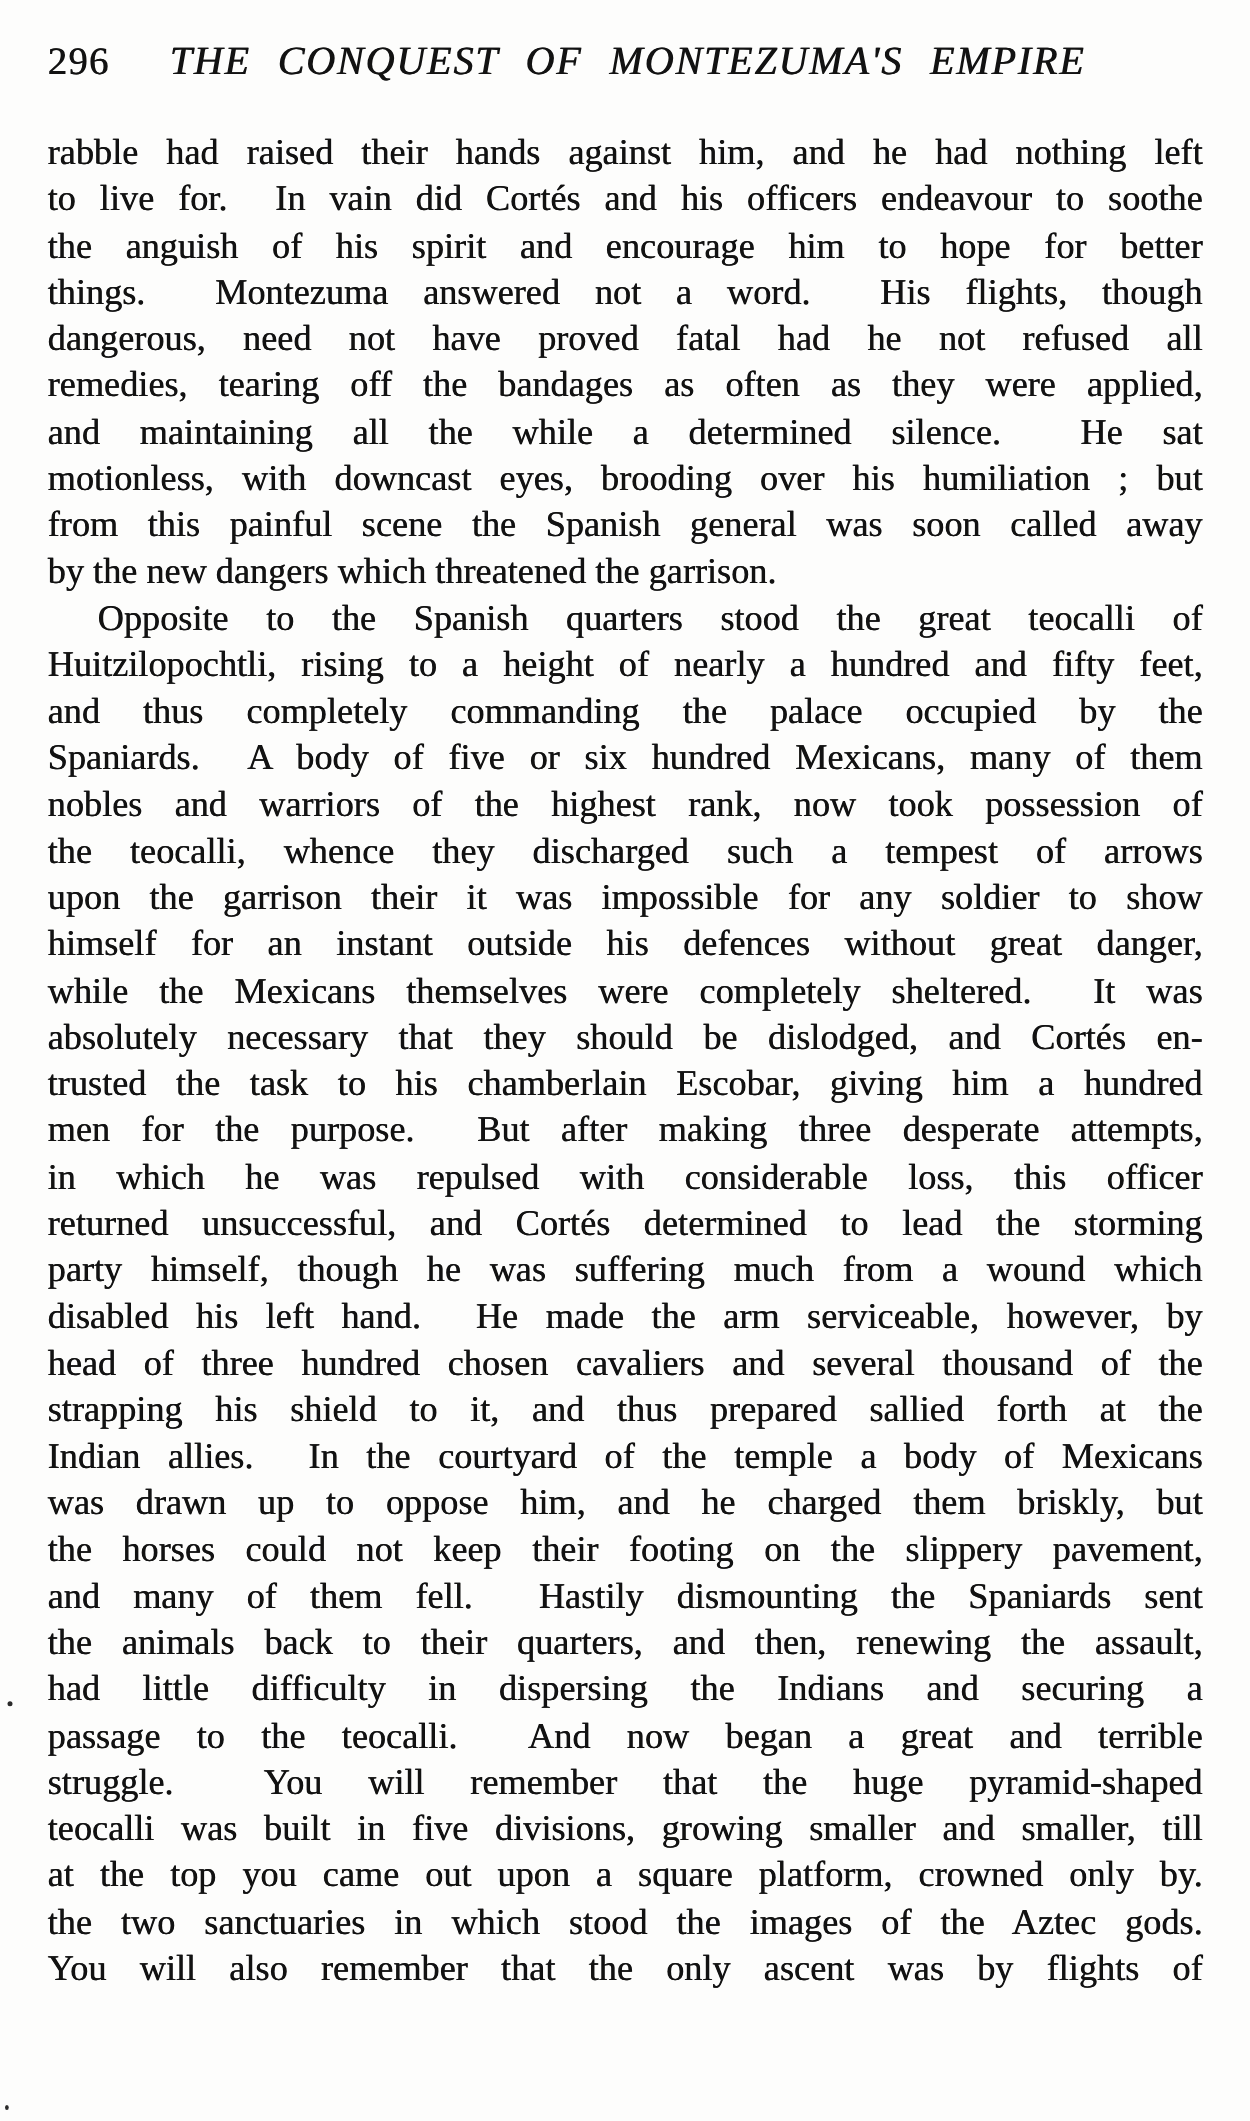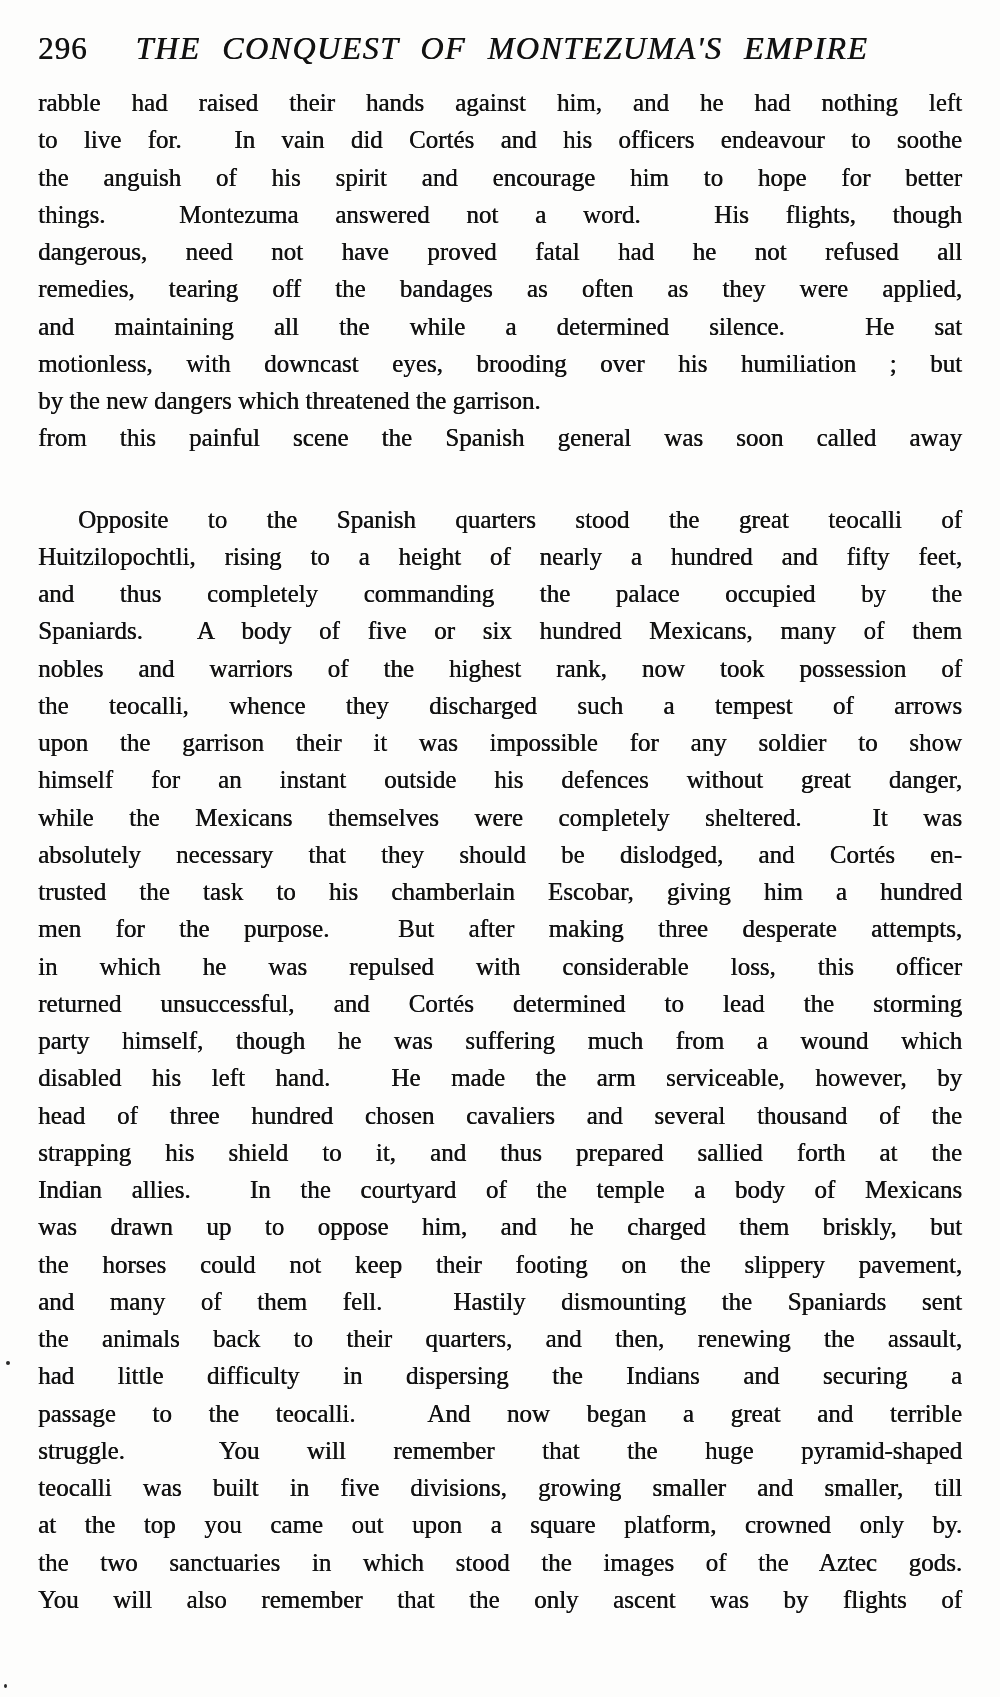--- a/index.html
+++ b/index.html
@@ -37,36 +37,35 @@
   .running-title {
     margin-left: 48px;
     font-style: italic;
     font-size: 32px;
     letter-spacing: 1.5px;
     word-spacing: 12px;
     text-shadow: 0.6px 0 0 currentColor;
   }
   .body-text {
     position: absolute;
-    top: 84px;
+    top: 104px;
     left: 38px;
     width: 924px;
-    font-size: 25px;
+    font-size: 29px;
   }
   .line {
     height: 37.25px;
     line-height: 37.25px;
     text-align: justify;
     text-align-last: justify;
     white-space: pre-wrap;
     text-shadow: 0.4px 0 0 currentColor;
   }
   .line.indent {
     text-indent: 40px;
-    margin-top: 44px;
   }
   .line.para-end {
     text-align-last: left;
   }
   .artifact {
     position: absolute;
     background: #2a2a2a;
     border-radius: 50%;
   }
   .artifact.a1 { left: 6px;  top: 1361px; width: 4px; height: 4px; }
@@ -84,22 +83,22 @@
 
   <div class="body-text">
       <div class="line">rabble had raised their hands against him, and he had nothing left</div>
       <div class="line">to live for.  In vain did Cortés and his officers endeavour to soothe</div>
       <div class="line">the anguish of his spirit and encourage him to hope for better</div>
       <div class="line">things.  Montezuma answered not a word.  His flights, though</div>
       <div class="line">dangerous, need not have proved fatal had he not refused all</div>
       <div class="line">remedies, tearing off the bandages as often as they were applied,</div>
       <div class="line">and maintaining all the while a determined silence.  He sat</div>
       <div class="line">motionless, with downcast eyes, brooding over his humiliation ; but</div>
+      <div class="line">from this painful scene the Spanish general was soon called away</div>
       <div class="line para-end">by the new dangers which threatened the garrison.</div>
-      <div class="line">from this painful scene the Spanish general was soon called away</div>
       <div class="line indent">Opposite to the Spanish quarters stood the great teocalli of</div>
       <div class="line">Huitzilopochtli, rising to a height of nearly a hundred and fifty feet,</div>
       <div class="line">and thus completely commanding the palace occupied by the</div>
       <div class="line">Spaniards.  A body of five or six hundred Mexicans, many of them</div>
       <div class="line">nobles and warriors of the highest rank, now took possession of</div>
       <div class="line">the teocalli, whence they discharged such a tempest of arrows</div>
       <div class="line">upon the garrison their it was impossible for any soldier to show</div>
       <div class="line">himself for an instant outside his defences without great danger,</div>
       <div class="line">while the Mexicans themselves were completely sheltered.  It was</div>
       <div class="line">absolutely necessary that they should be dislodged, and Cortés en-</div>

